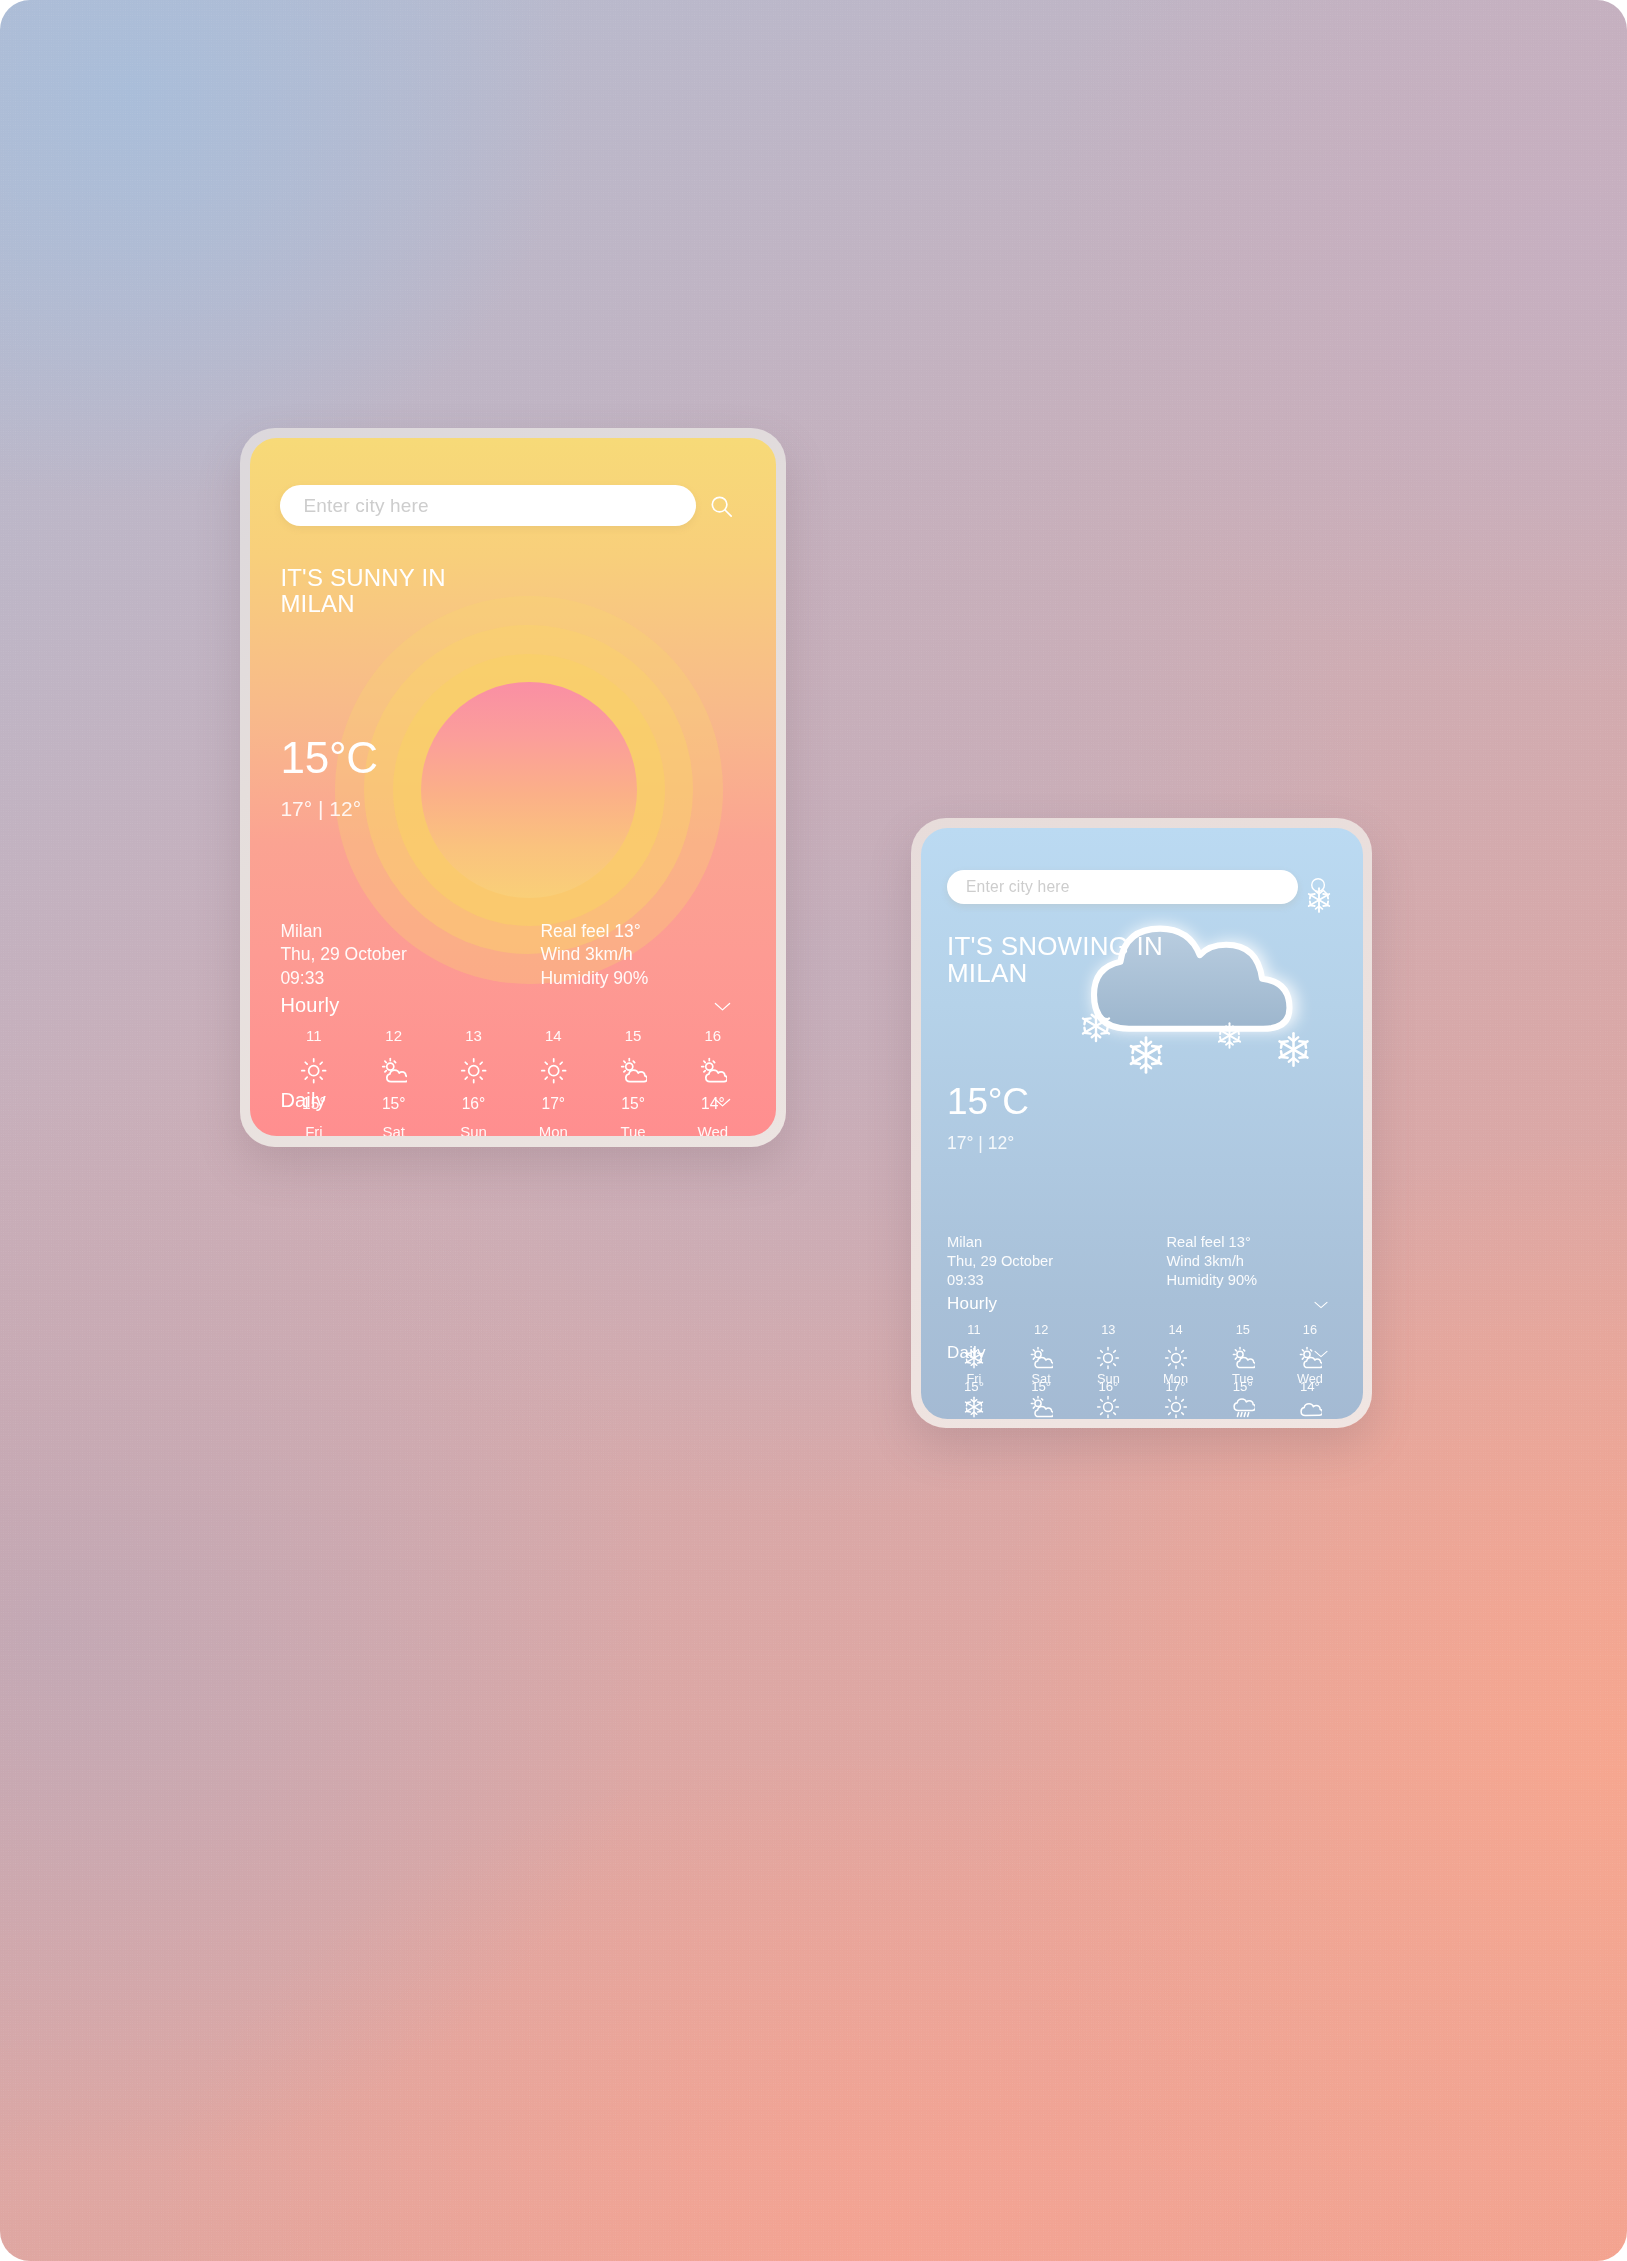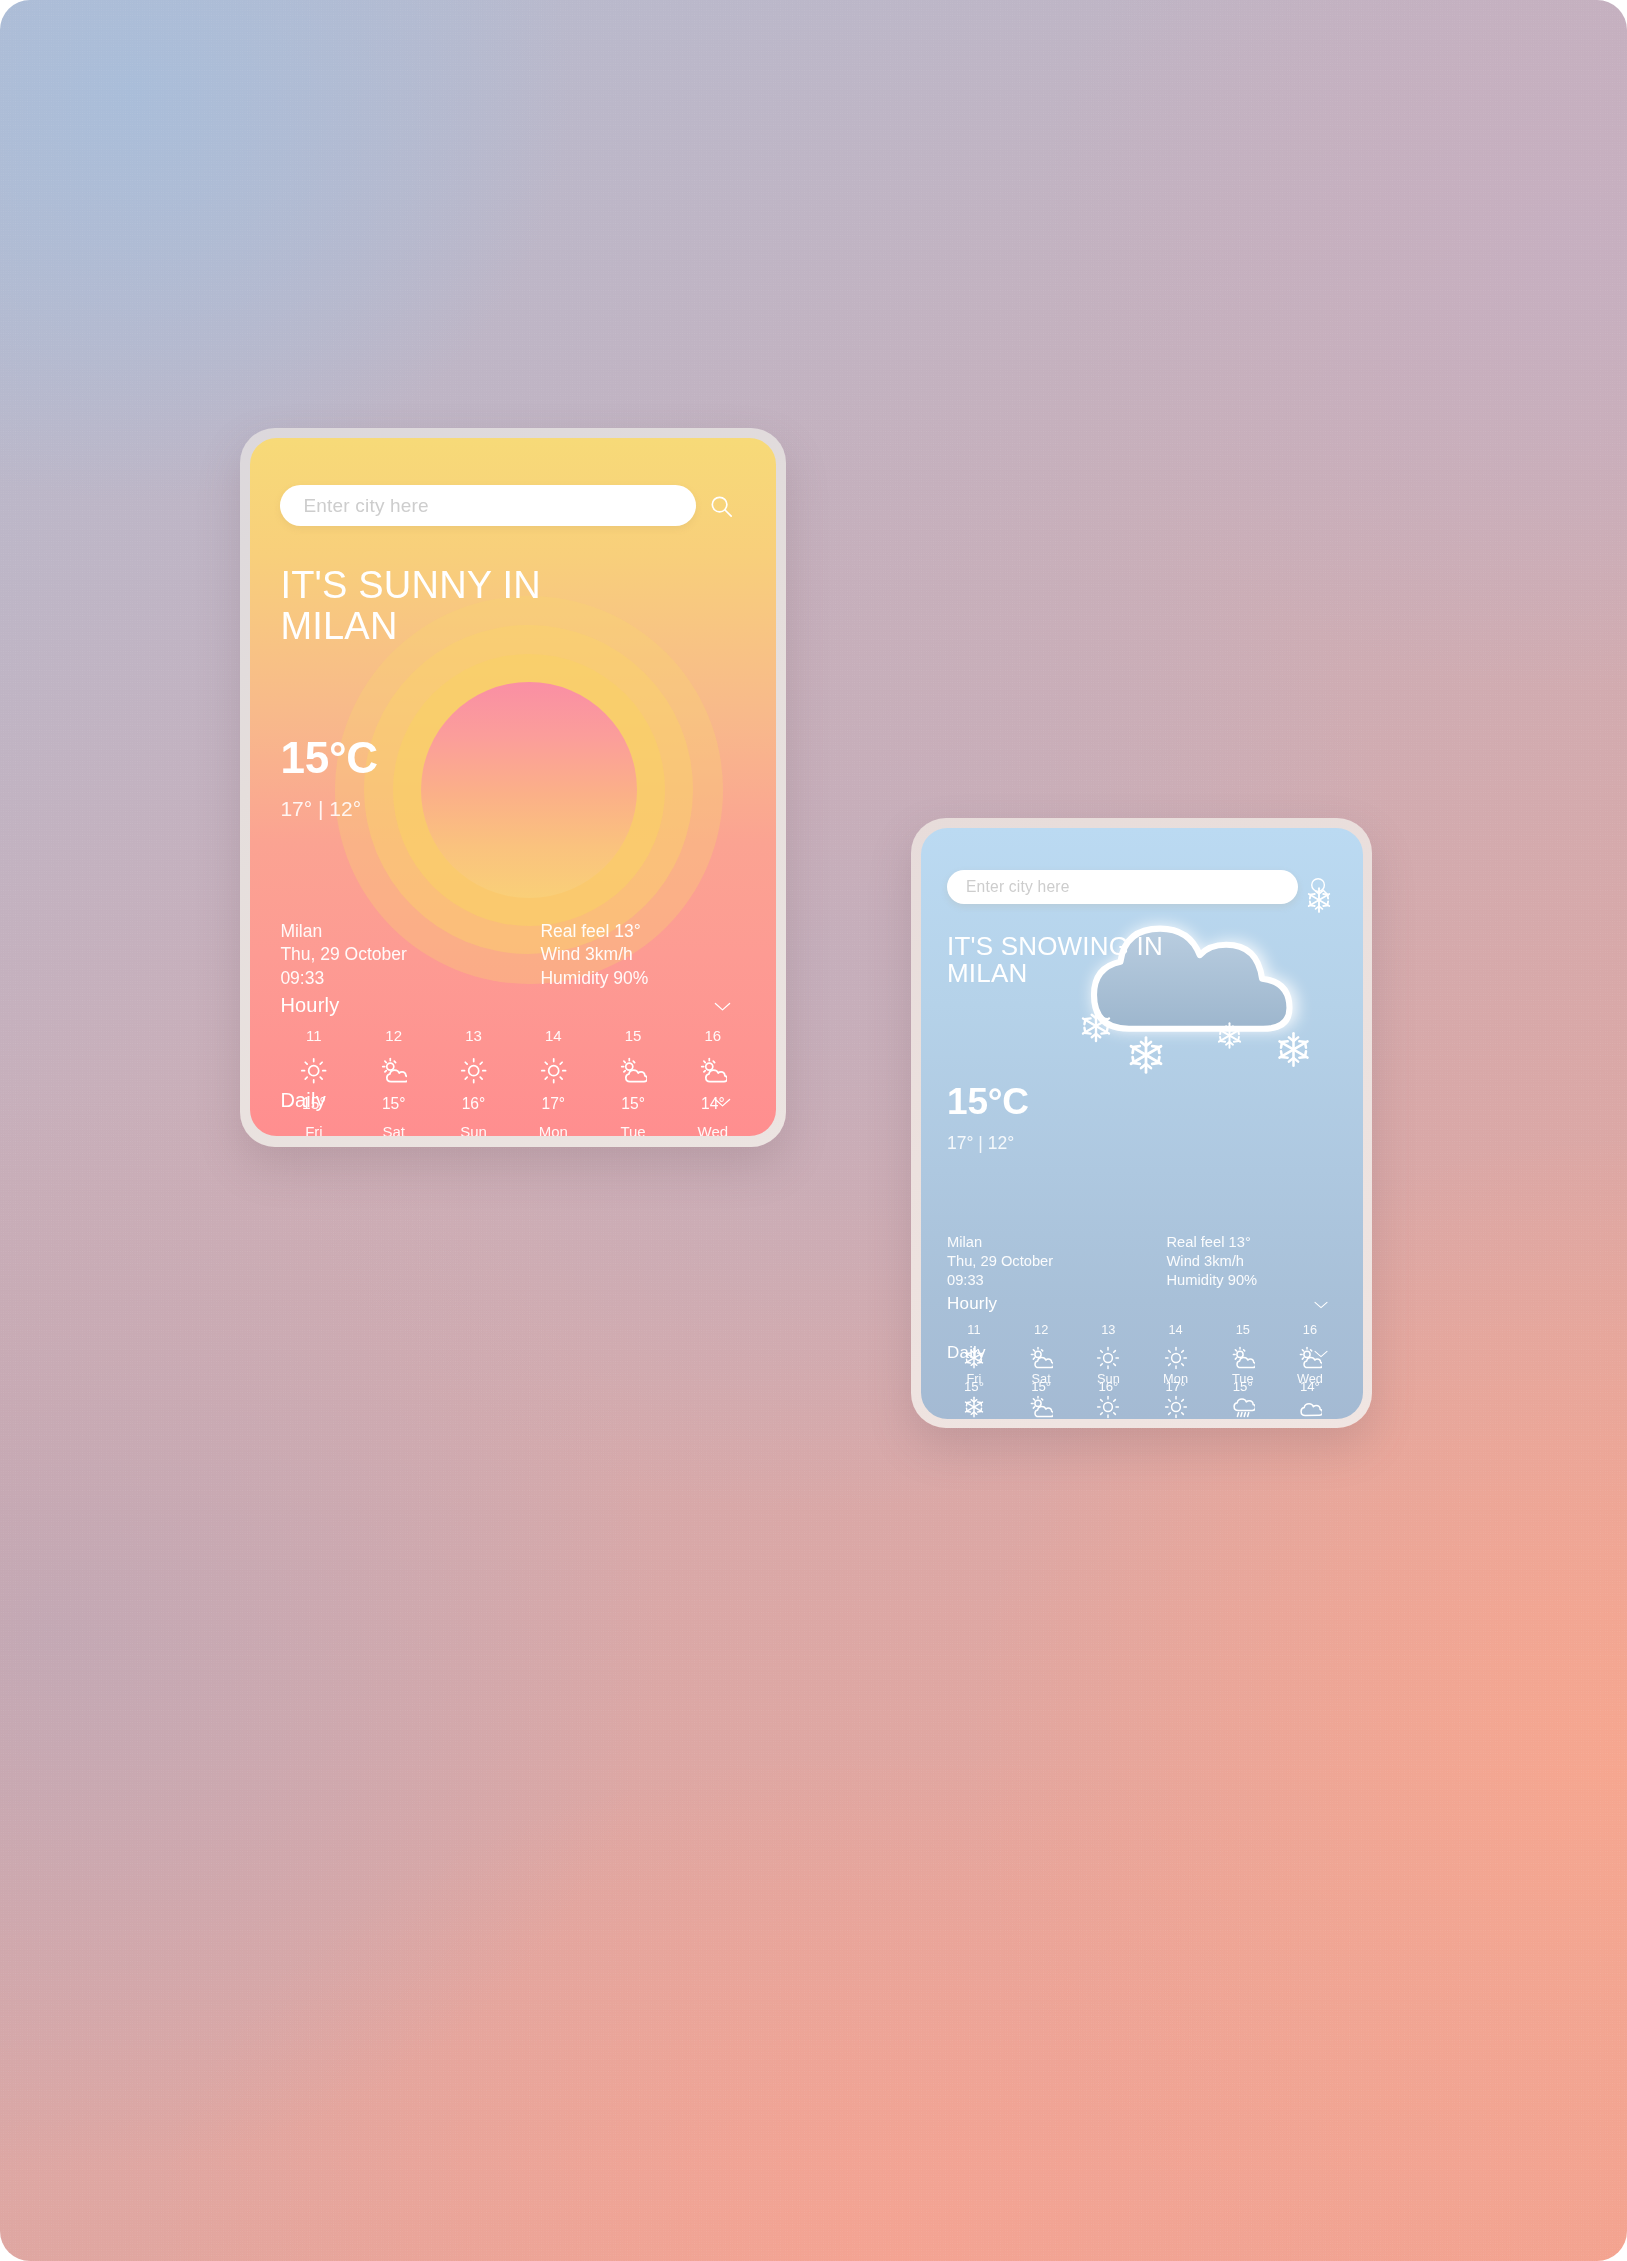--- a/index.html
+++ b/index.html
@@ -56,40 +56,40 @@
   .content{position:absolute;inset:0;padding-left:39px;}
   .searchrow{position:absolute;display:flex;align-items:center;}
   .searchbox{background:#ffffff;border-radius:473px;display:flex;align-items:center;
     box-shadow:0 2.8px 7.6px rgba(180,140,90,.14);}
   .searchbox span{color:#cdcdcd;letter-spacing:0.2px;white-space:nowrap;}
   .searchicon{display:flex;align-items:center;justify-content:center;}
 
   .headline{position:absolute;color:#ffffff;font-weight:400;letter-spacing:0.2px;
     line-height:1.07;text-transform:uppercase;white-space:pre-line;}
 
-  .bigtemp{position:absolute;color:#ffffff;font-weight:700;letter-spacing:-0.2px;line-height:1;}
+  .bigtemp{position:absolute;color:#ffffff;font-weight:400;letter-spacing:-0.2px;line-height:1;}
   .minmax{position:absolute;color:rgba(255,255,255,.88);font-weight:300;line-height:1;}
 
   .meta{position:absolute;color:rgba(255,255,255,.95);font-weight:300;line-height:1.32;white-space:pre-line;}
 
   .sect-title{position:absolute;color:#ffffff;font-weight:300;letter-spacing:0.2px;}
   .chev{position:absolute;}
 
   .strip{position:absolute;display:flex;justify-content:space-between;}
   .cell{display:flex;flex-direction:column;align-items:center;}
   .cell .lbl{color:rgba(255,255,255,.93);font-weight:300;}
   .cell .ico{display:flex;align-items:center;justify-content:center;}
   .cell .tmp{color:rgba(255,255,255,.96);font-weight:300;}
 
   
   .s .searchrow{left:30px;top:47px;width:466px;height:41px;}
   .s .searchbox{width:408px;height:41px;padding-left:23px;}
   .s .searchbox span{font-size:19px;}
   .s .searchicon{width:52px;height:41px;}
-  .s .headline{left:30px;top:127px;width:331px;font-size:38px;}
+  .s .headline{left:30px;top:127px;width:331px;font-size:24px;}
   .s .bigtemp{left:30px;top:298px;font-size:44px;}
   .s .minmax{left:30px;top:360px;font-size:21px;}
   .s .meta{font-size:17.5px;}
   .s .meta.left{left:30px;top:482px;}
   .s .meta.right{left:290px;top:482px;}
   .s .sect-title{font-size:20px;}
   .s .strip{left:24px;width:478px;}
   .s .cell{width:79px;}
   .s .cell .lbl{font-size:15px;margin-bottom:10.4px;}
   .s .cell .ico{height:31px;}

